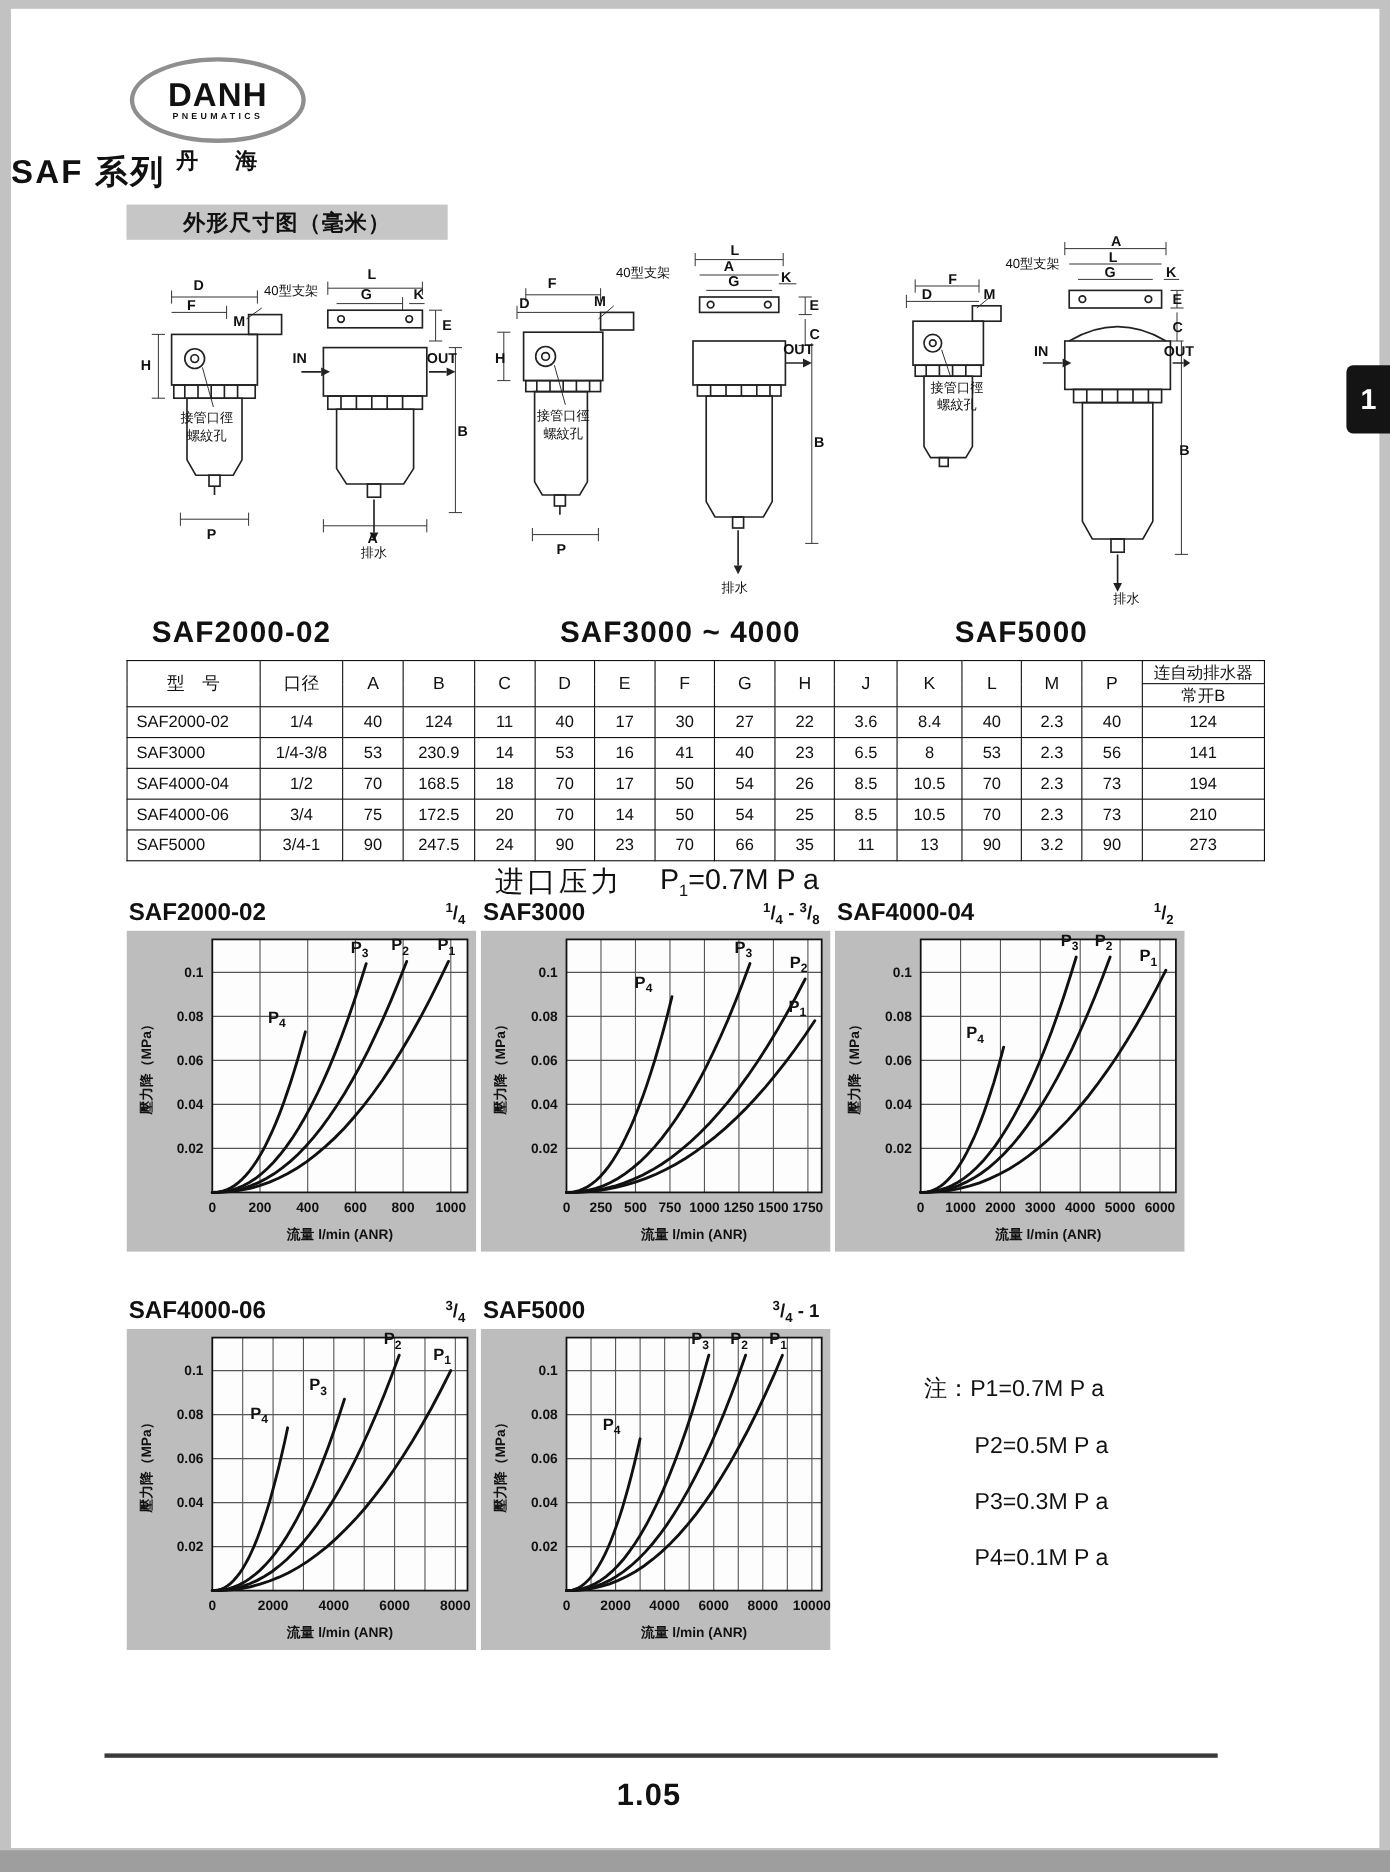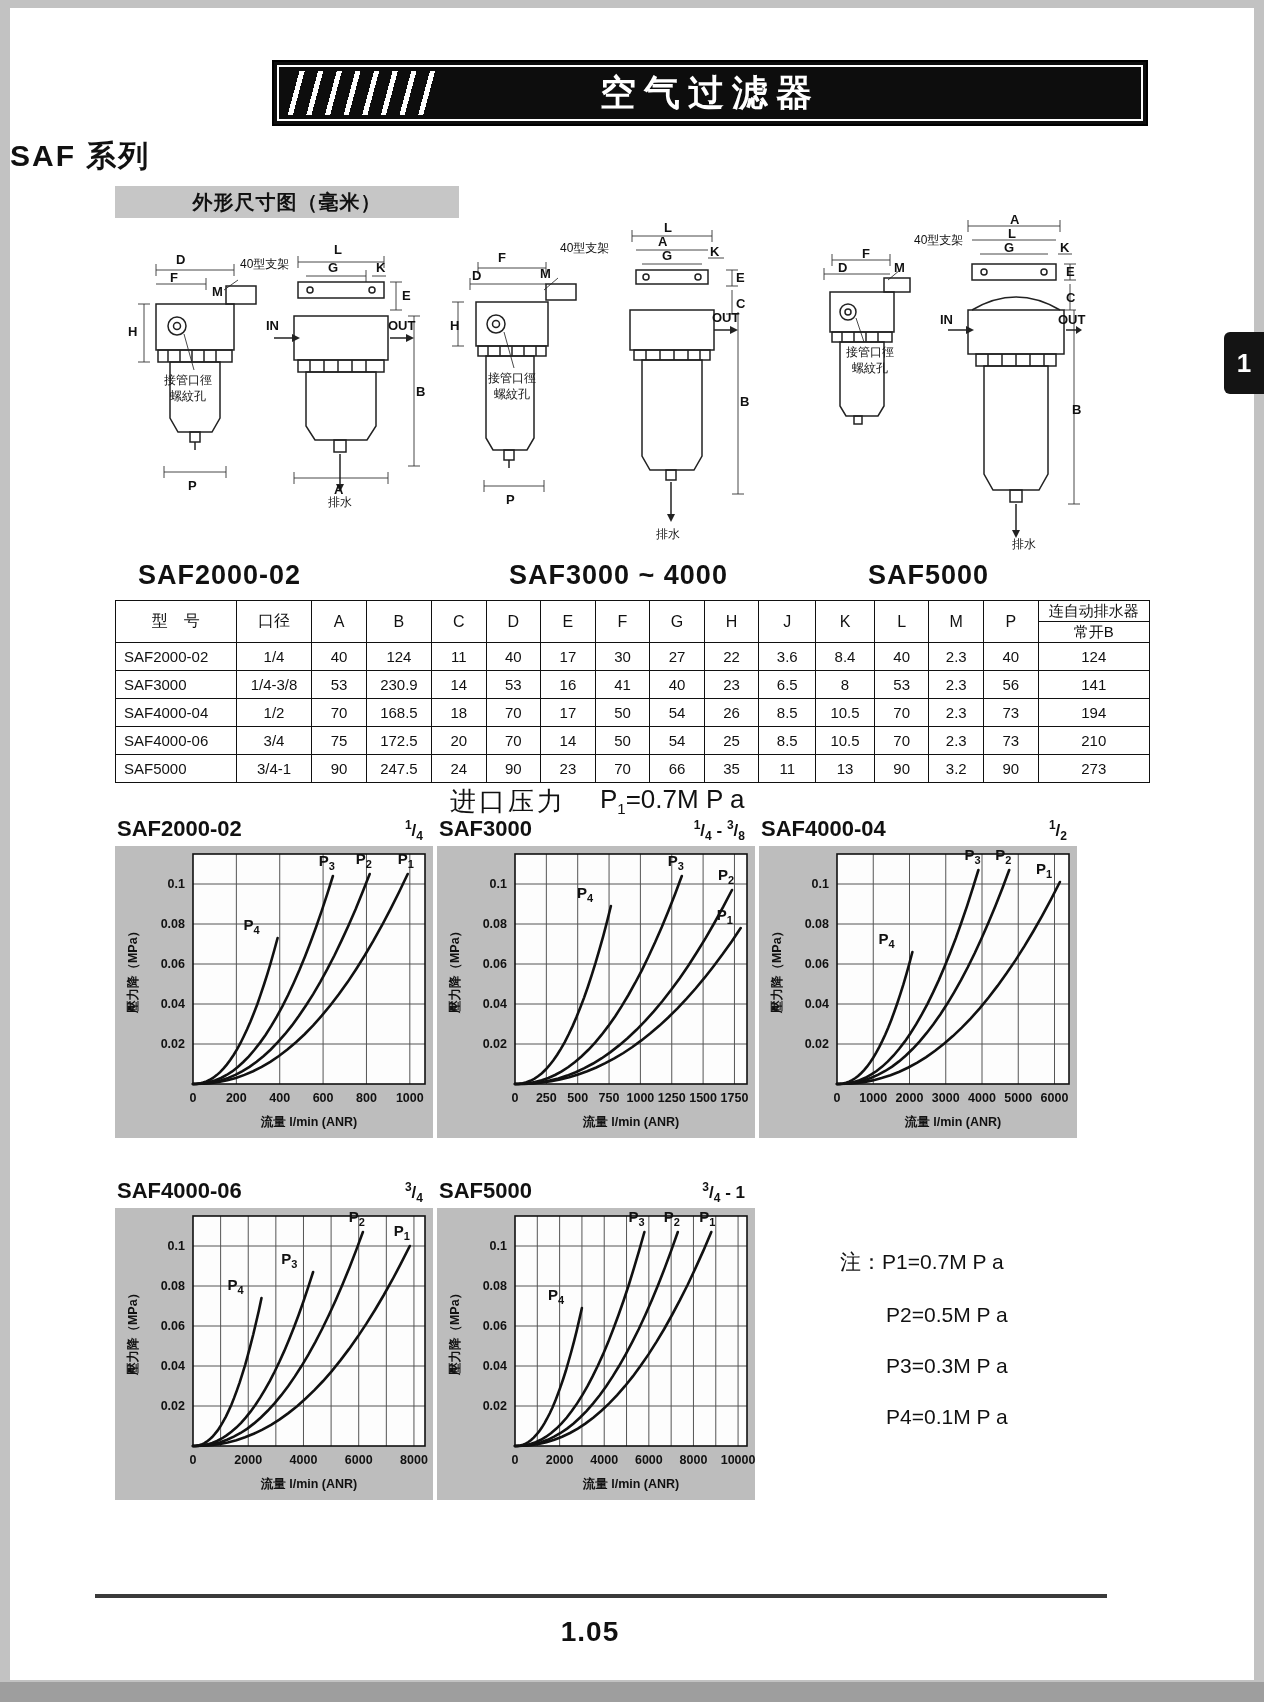--- a/index.html
+++ b/index.html
@@ -23,21 +23,21 @@
   .banner{position:absolute;left:262px;top:52px;width:872px;height:62px;background:#0d0d0d;
     border:2px solid #000;box-shadow:inset 0 0 0 3px #0d0d0d, inset 0 0 0 5px #fff;
     display:flex;align-items:center;justify-content:center;}
   .stripes{position:absolute;left:12px;top:9px;bottom:9px;width:150px;
     background:repeating-linear-gradient(105deg,transparent 0 13px,#fff 13px 18px);}
   .banner-title{color:#fff;font-size:36px;font-weight:bold;letter-spacing:8px;}
 
   .series-title{position:absolute;left:0;top:128px;width:1200px;
     font-size:30px;font-weight:bold;letter-spacing:2px;}
 
-  .dims-bar{position:absolute;left:105px;top:178px;width:344px;height:32px;background:#c6c6c6;
+  .dims-bar{position:absolute;left:105px;top:178px;width:292px;height:32px;background:#c6c6c6;
     display:flex;align-items:center;justify-content:center;font-size:20px;font-weight:bold;letter-spacing:1px;}
 
   
   .panel{position:absolute;}
   .panel svg{position:absolute;left:0;top:0;}
   .p1{left:118px;top:218px;width:295px;height:340px;}
   .p2{left:440px;top:218px;width:295px;height:340px;}
   .p3{left:762px;top:210px;width:310px;height:348px;}
   .shape{fill:none;stroke:#222;stroke-width:1.5px;}
   .shape-thin{fill:none;stroke:#333;stroke-width:0.9px;}
@@ -92,25 +92,28 @@
 
   .footer-rule{position:absolute;left:85px;top:1586px;width:1012px;height:4px;background:#3a3a3a;}
   .page-num{position:absolute;left:0;top:1608px;width:1160px;text-align:center;
     font-size:28px;font-weight:bold;letter-spacing:1px;}
 </style>
 </head>
 <body>
 
 <div class="page">
 
-
-  <div class="banner">
-    <div class="stripes"></div>
-    <div class="banner-title">空气过滤器</div>
-  </div>
+  <div class="logo">
+    <div class="logo-oval">
+      <div class="logo-text">DANH</div>
+      <div class="logo-sub">PNEUMATICS</div>
+    </div>
+    <div class="logo-cn">丹 海</div>
+  </div>
+
 
   <div class="series-title">SAF 系列</div>
 
   <div class="dims-bar">外形尺寸图（毫米）</div>
 
   <div class="panel p1">
     <svg width="295" height="340" viewBox="0 0 295 340">
       <g class="shape-thin">
         <line x1="28" y1="44" x2="106" y2="44"></line>
           <line x1="28" y1="38" x2="28" y2="50"></line>

